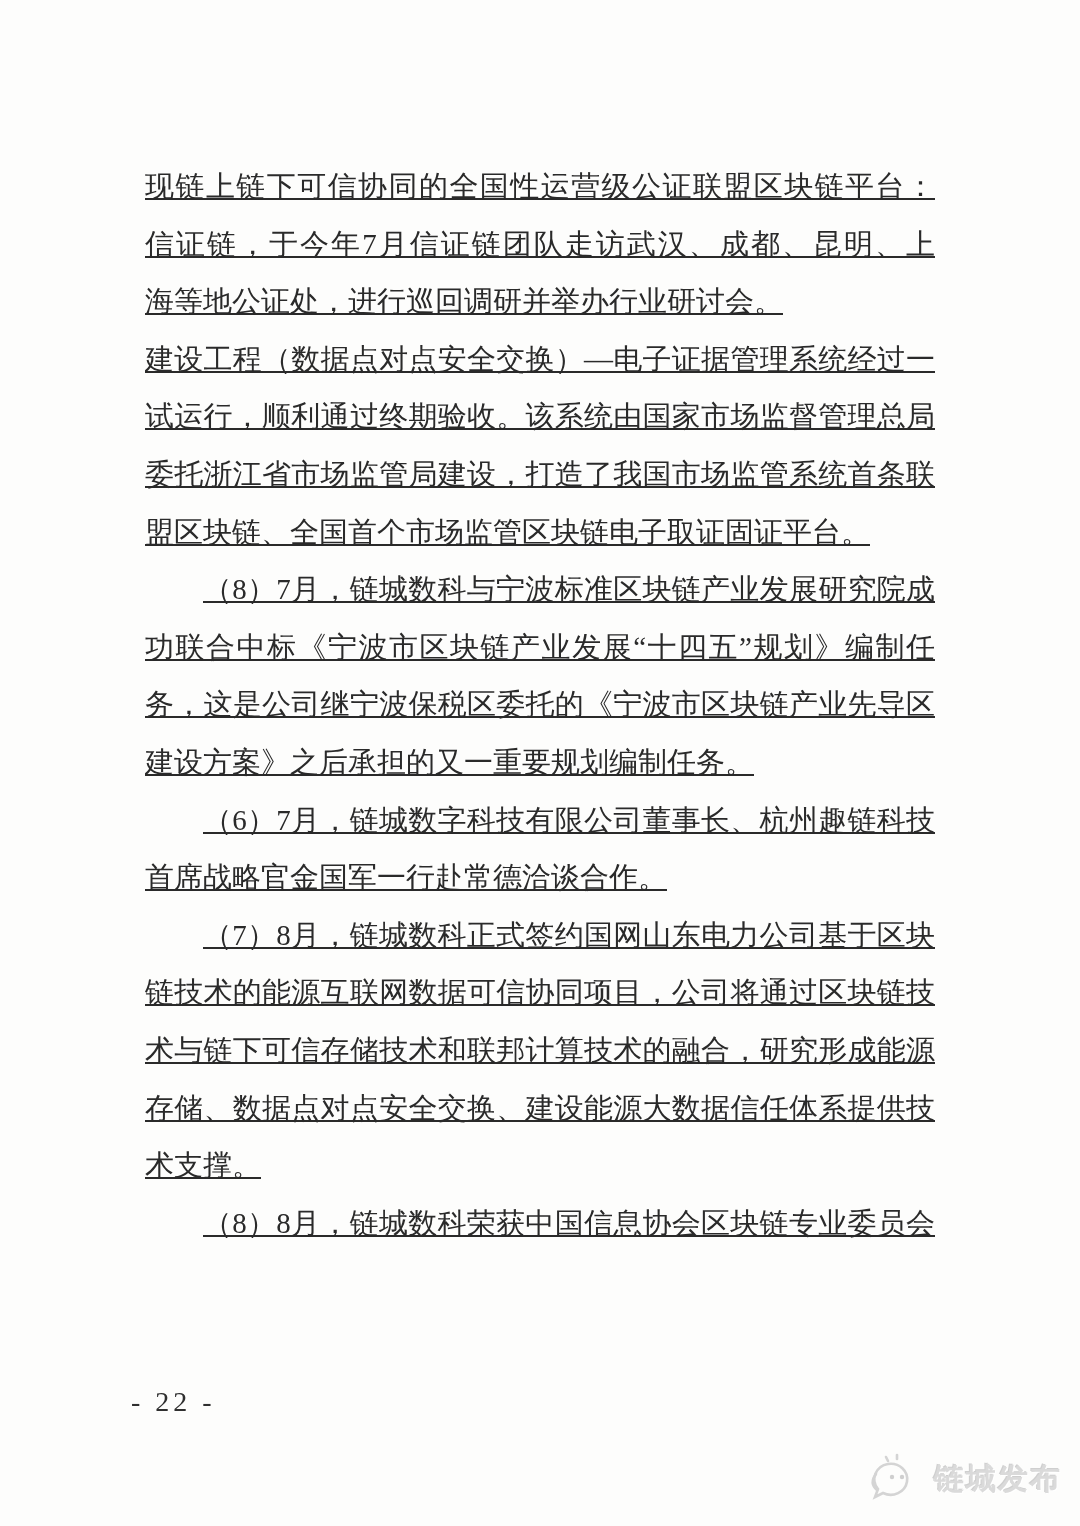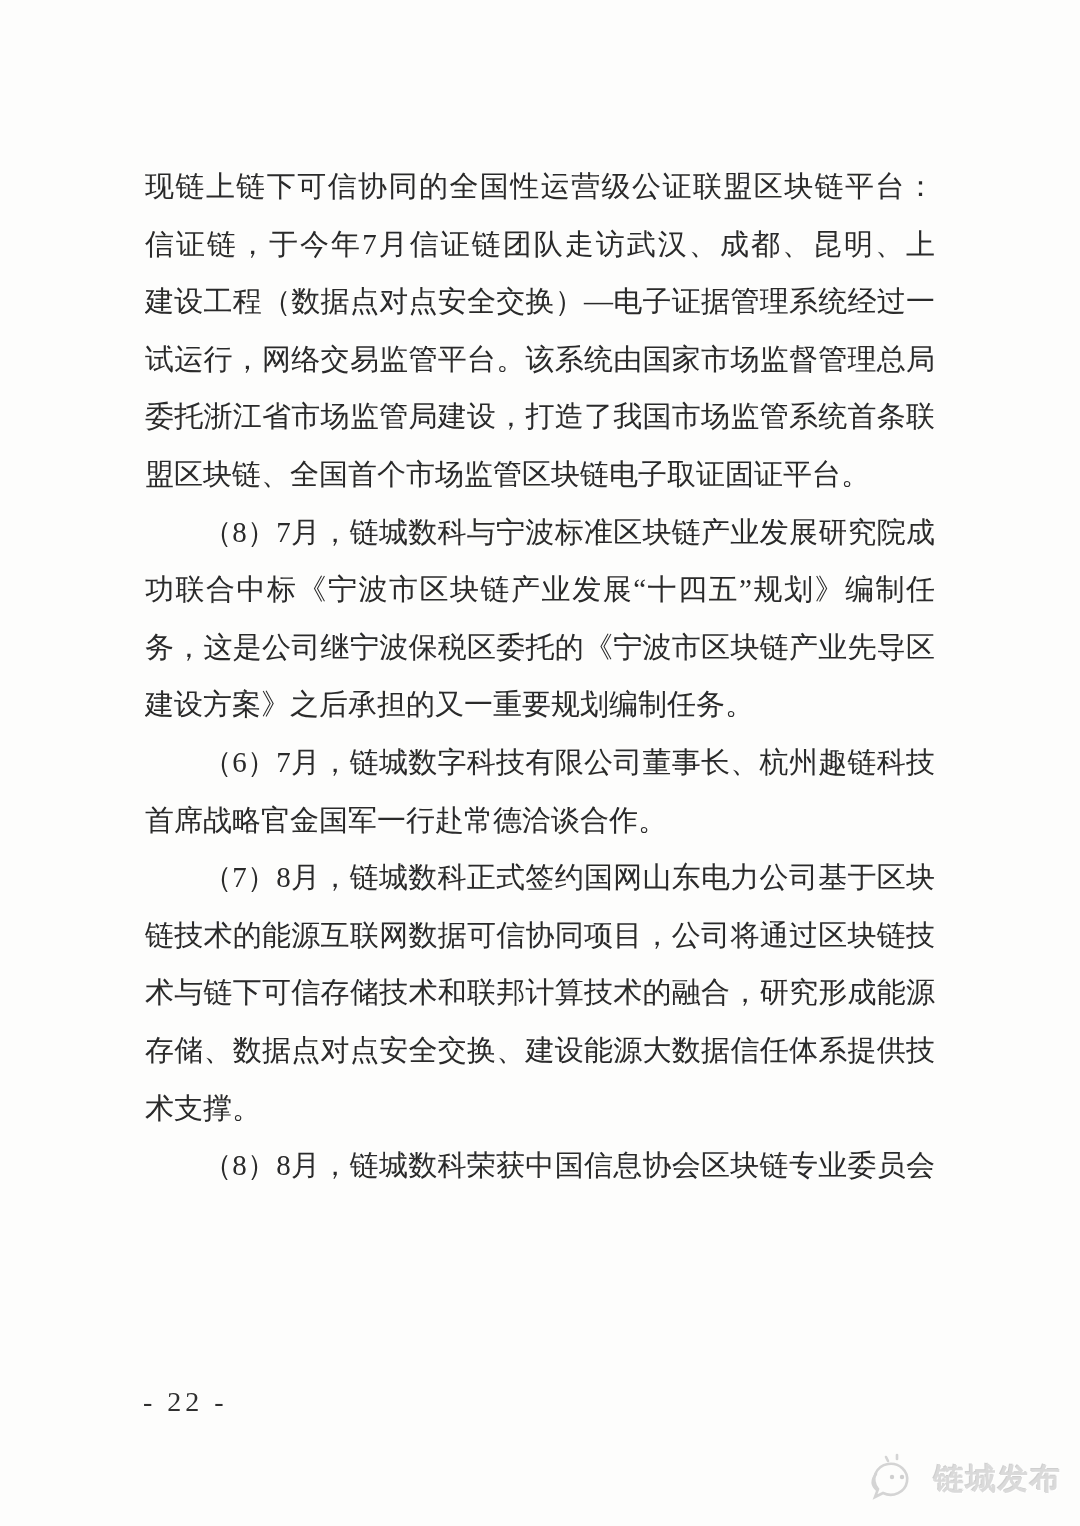--- a/index.html
+++ b/index.html
@@ -31,32 +31,33 @@
   .line {
     font-size: 29px;
     line-height: 57.6px;
     height: 57.6px;
     text-align: justify;
     text-align-last: justify;
     -moz-text-align-last: justify;
     overflow: hidden;
     white-space: normal;
     box-sizing: border-box;
+    text-decoration: underline;
   }
   .line.end {
     text-align-last: left;
     -moz-text-align-last: left;
   }
   .line.indent {
     padding-left: 58px;
   }
   
   .page-number {
     position: absolute;
-    left: 143px;
+    left: 131px;
     top: 1386px;
     font-size: 28px;
     letter-spacing: 4px;
     color: #2f2f2f;
   }
   
   .watermark {
     position: absolute;
     right: 18px;
     top: 1450px;
@@ -79,22 +80,23 @@
   }
 </style>
 </head>
 <body>
 
 <div class="page">
 
   <div class="text-block" id="text-block">
       <div class="line">现链上链下可信协同的全国性运营级公证联盟区块链平台：</div>
       <div class="line">信证链，于今年7月信证链团队走访武汉、成都、昆明、上</div>
+      <div class="line end">海等地公证处，进行巡回调研并举办行业研讨会。</div>
       <div class="line">建设工程（数据点对点安全交换）—电子证据管理系统经过一年</div>
-      <div class="line">试运行，网络交易监管平台。该系统由国家市场监督管理总局</div>
+      <div class="line">试运行，顺利通过终期验收。该系统由国家市场监督管理总局</div>
       <div class="line">委托浙江省市场监管局建设，打造了我国市场监管系统首条联</div>
       <div class="line end">盟区块链、全国首个市场监管区块链电子取证固证平台。</div>
       <div class="line indent">（8）7月，链城数科与宁波标准区块链产业发展研究院成</div>
       <div class="line">功联合中标《宁波市区块链产业发展“十四五”规划》编制任</div>
       <div class="line">务，这是公司继宁波保税区委托的《宁波市区块链产业先导区</div>
       <div class="line end">建设方案》之后承担的又一重要规划编制任务。</div>
       <div class="line indent">（6）7月，链城数字科技有限公司董事长、杭州趣链科技</div>
       <div class="line end">首席战略官金国军一行赴常德洽谈合作。</div>
       <div class="line indent">（7）8月，链城数科正式签约国网山东电力公司基于区块</div>
       <div class="line">链技术的能源互联网数据可信协同项目，公司将通过区块链技</div>

